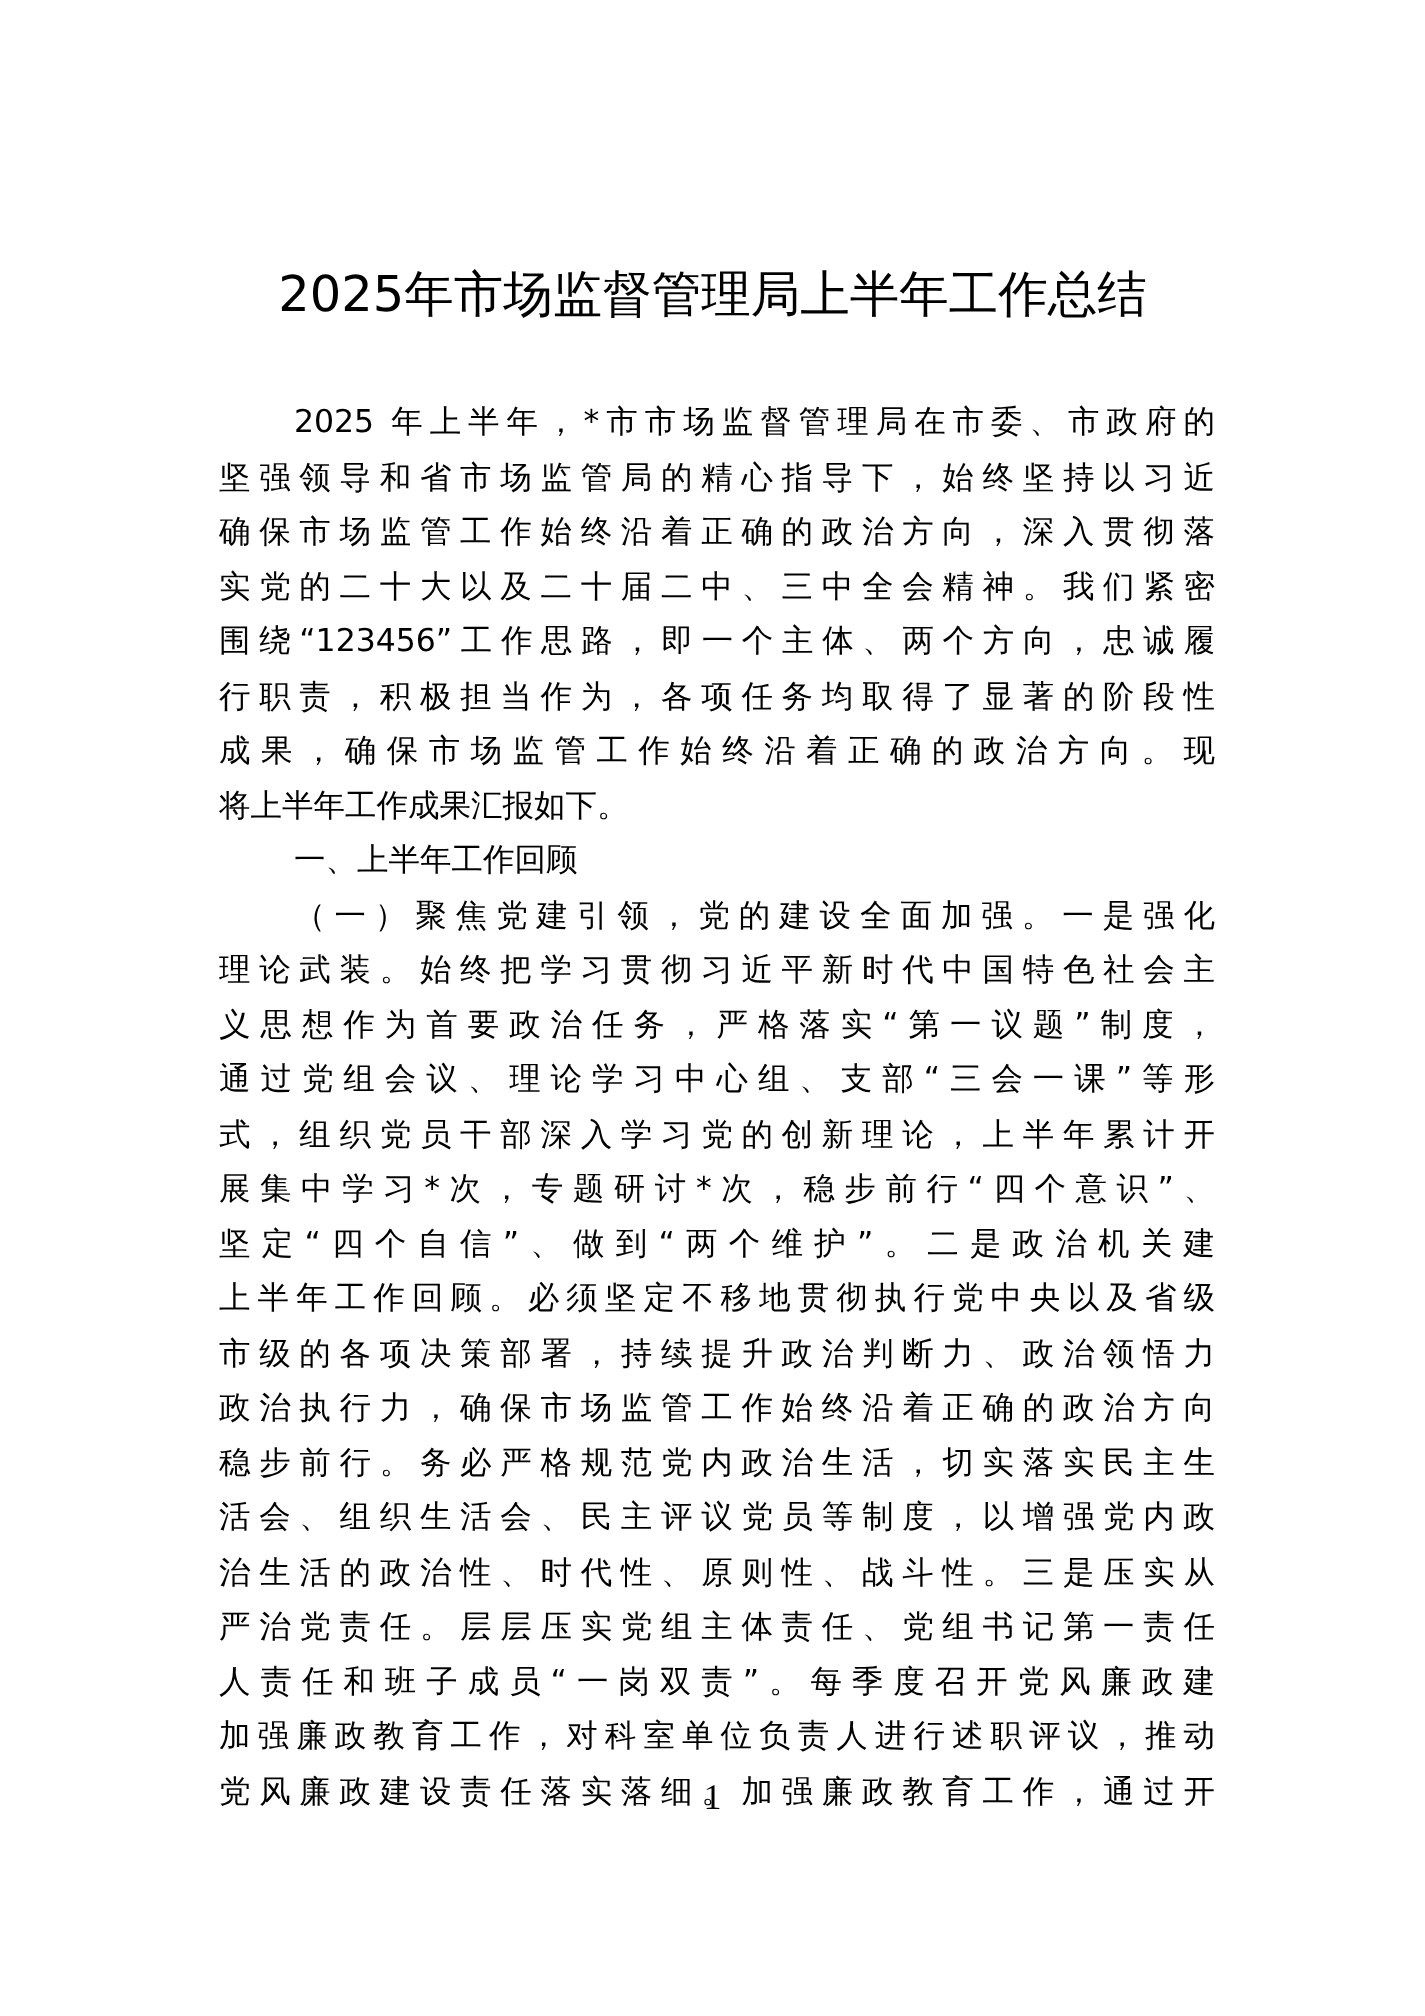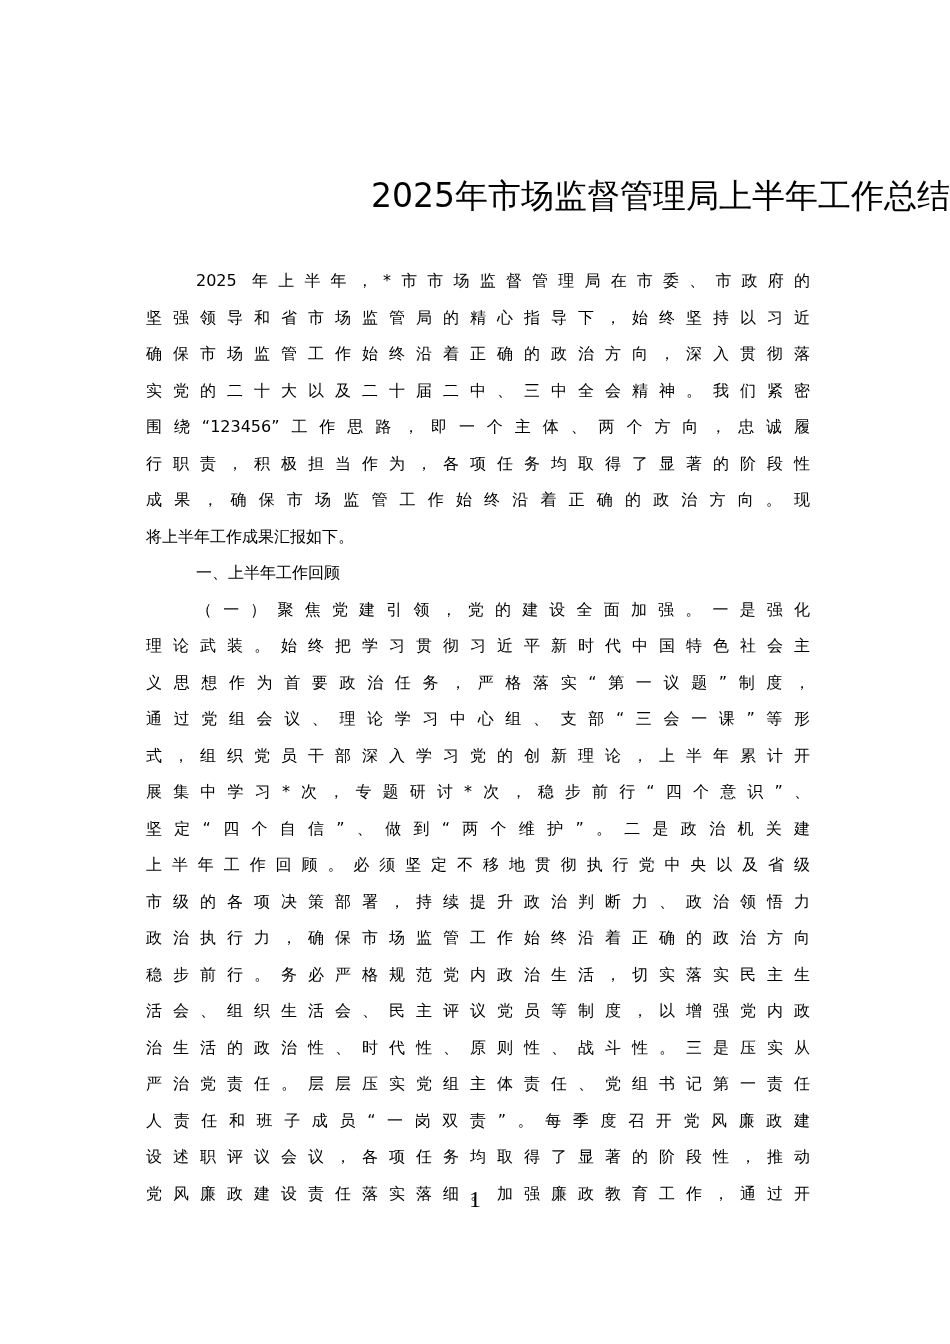--- a/index.html
+++ b/index.html
@@ -1,23 +1,23 @@
 <!DOCTYPE html>
 <html><head>
 <meta charset="utf-8">
 <style>
   html, body { margin: 0; padding: 0; background: #ffffff; }
   body { width: 950px; height: 1344px; position: relative; overflow: hidden;
          font-family: "DejaVu Sans", "Liberation Sans", sans-serif; color: #000; }
   .page { position: absolute; left: 0; top: 0; width: 950px; height: 1344px; background: #fff; }
-  .title { position: absolute; left: 0; width: 950px; top: 172px; text-align: right;
+  .title { position: absolute; left: 0; width: 950px; top: 172px; text-align: center;
            font-size: 33px; line-height: 48px; letter-spacing: 0px; white-space: nowrap;
            font-family: "DejaVu Sans", sans-serif; }
   .body { position: absolute; left: 146px; top: 263px; width: 664px; }
-  .line { height: 36.5px; line-height: 36.5px; font-size: 16px; white-space: nowrap;
+  .line { height: 36.5px; line-height: 36.5px; font-size: 21px; white-space: nowrap;
           text-align: justify; text-align-last: justify; overflow: visible; }
   .line.last { text-align-last: left; }
   .line.indent { padding-left: 50px; }
   .page-number { position: absolute; left: 0; width: 950px; top: 1186px; text-align: center;
                  font-family: "Liberation Serif", "DejaVu Serif", serif; font-size: 24px; }
 </style>
 </head>
 <body>
 
 <div class="page">
@@ -41,18 +41,18 @@
       <div class="line">展集中学习*次，专题研讨*次，稳步前行“四个意识”、</div>
       <div class="line">坚定“四个自信”、做到“两个维护”。二是政治机关建</div>
       <div class="line">上半年工作回顾。必须坚定不移地贯彻执行党中央以及省级</div>
       <div class="line">市级的各项决策部署，持续提升政治判断力、政治领悟力</div>
       <div class="line">政治执行力，确保市场监管工作始终沿着正确的政治方向</div>
       <div class="line">稳步前行。务必严格规范党内政治生活，切实落实民主生</div>
       <div class="line">活会、组织生活会、民主评议党员等制度，以增强党内政</div>
       <div class="line">治生活的政治性、时代性、原则性、战斗性。三是压实从</div>
       <div class="line">严治党责任。层层压实党组主体责任、党组书记第一责任</div>
       <div class="line">人责任和班子成员“一岗双责”。每季度召开党风廉政建</div>
-      <div class="line">设述职评议会议，各项任务均取得了显著的阶段性，推动</div>
+      <div class="line">加强廉政教育工作，对科室单位负责人进行述职评议，推动</div>
       <div class="line">党风廉政建设责任落实落细。加强廉政教育工作，通过开</div>
     </div>
 
   <div class="page-number">1</div>
 </div>
 
 </body></html>

